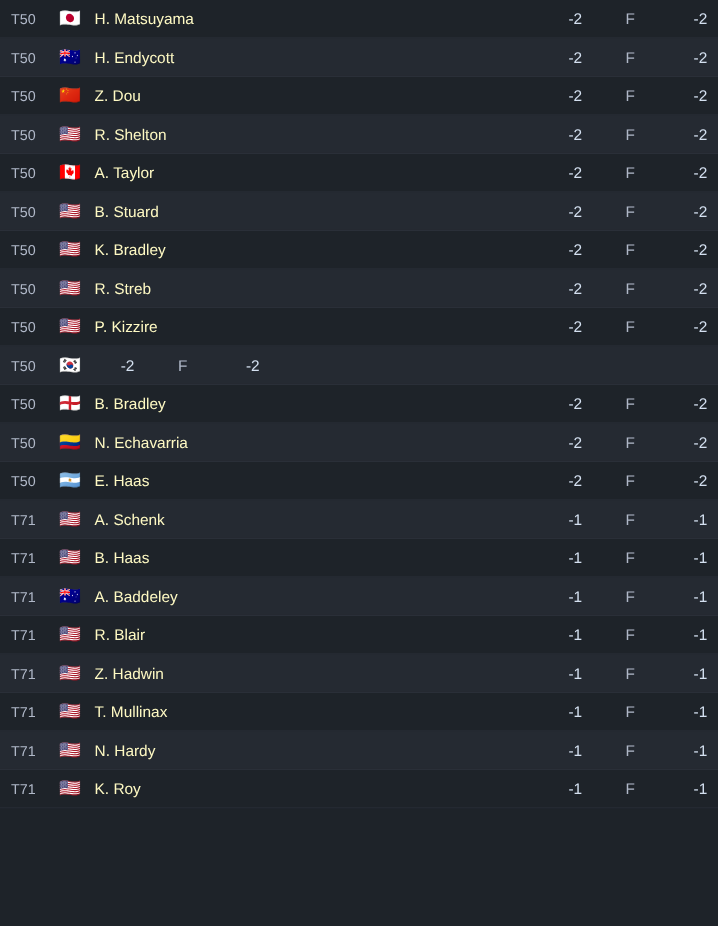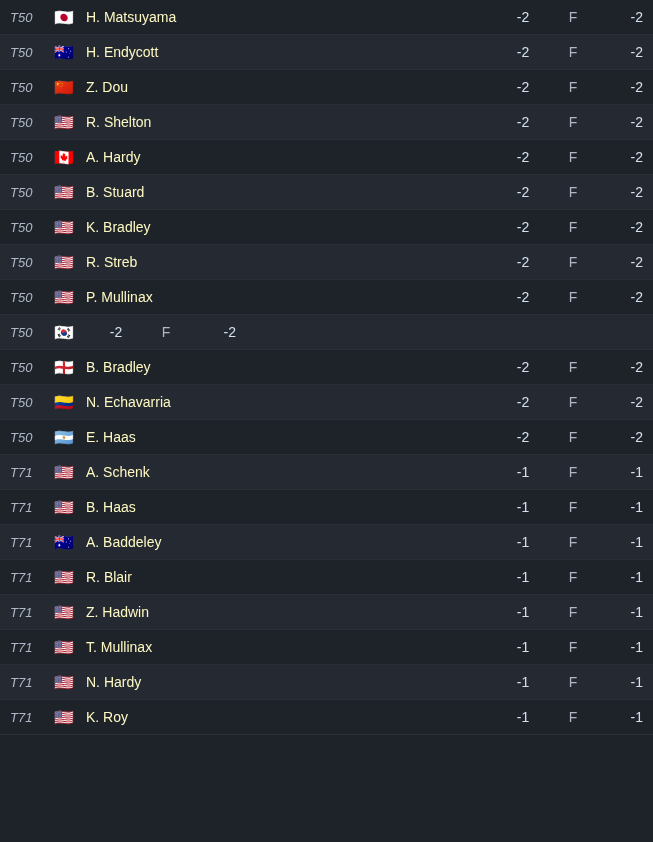--- a/index.html
+++ b/index.html
@@ -23,21 +23,20 @@
       background-color: #1e2329;
     }
     .row:nth-child(even) {
       background-color: #252a32;
     }
     .pos {
       width: 40px;
       color: #b0b8c8;
       font-size: 13px;
       flex-shrink: 0;
-      font-style: italic;
     }
     .flag {
       width: 28px;
       height: 20px;
       display: inline-flex;
       align-items: center;
       justify-content: center;
       margin-right: 8px;
       flex-shrink: 0;
       font-size: 16px;
@@ -98,21 +97,21 @@
       <span class="pos">T50</span>
       <span class="flag">🇺🇸</span>
       <span class="name">R. Shelton</span>
       <span class="score">-2</span>
       <span class="round">F</span>
       <span class="total">-2</span>
     </div>
     <div class="row">
       <span class="pos">T50</span>
       <span class="flag">🇨🇦</span>
-      <span class="name">A. Hardy</span>
+      <span class="name">A. Taylor</span>
       <span class="score">-2</span>
       <span class="round">F</span>
       <span class="total">-2</span>
     </div>
     <div class="row">
       <span class="pos">T50</span>
       <span class="flag">🇺🇸</span>
       <span class="name">B. Stuard</span>
       <span class="score">-2</span>
       <span class="round">F</span>
@@ -130,21 +129,21 @@
       <span class="pos">T50</span>
       <span class="flag">🇺🇸</span>
       <span class="name">R. Streb</span>
       <span class="score">-2</span>
       <span class="round">F</span>
       <span class="total">-2</span>
     </div>
     <div class="row">
       <span class="pos">T50</span>
       <span class="flag">🇺🇸</span>
-      <span class="name">P. Mullinax</span>
+      <span class="name">P. Kizzire</span>
       <span class="score">-2</span>
       <span class="round">F</span>
       <span class="total">-2</span>
     </div>
     <div class="row">
       <span class="pos">T50</span>
       <span class="flag">🇰🇷</span>
       <span class="score">-2</span>
       <span class="round">F</span>
       <span class="total">-2</span>

